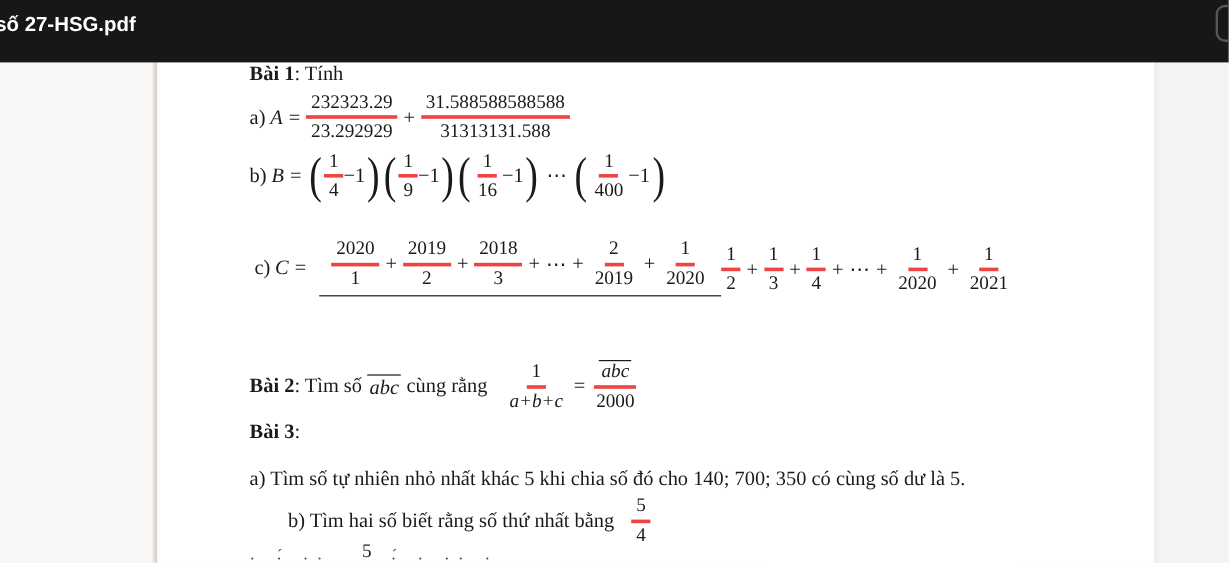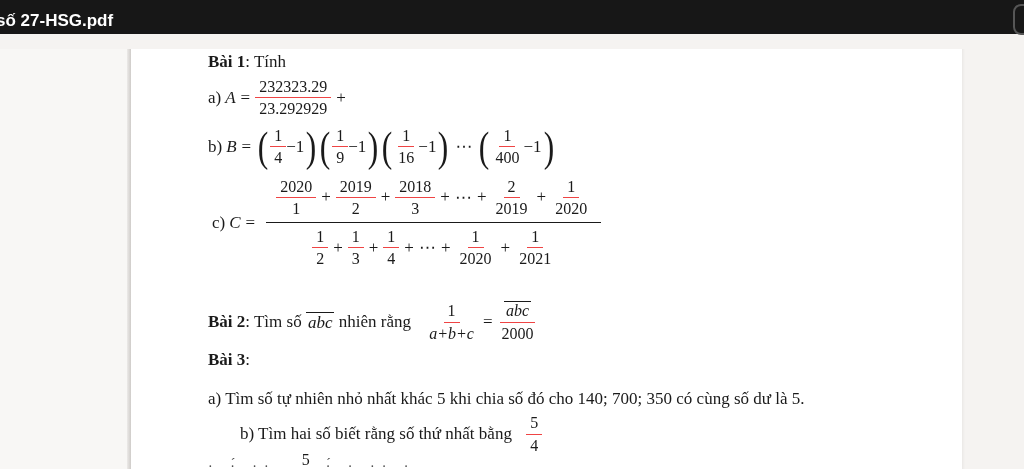--- a/index.html
+++ b/index.html
@@ -5,21 +5,21 @@
   * { margin:0; padding:0; box-sizing:border-box; }
   html,body { width:1024px; height:469px; overflow:hidden; }
   body {
     position:relative;
     background:#f5f3f1;
     font-family:"Liberation Serif","DejaVu Serif",serif;
     color:#1a1a1a;
   }
   
   .topbar {
-    position:absolute; top:0; left:0; width:1024px; height:34px;
+    position:absolute; top:0; left:0; width:1024px; height:52px;
     background:#171717; z-index:5;
   }
   .topbar .filename {
     position:absolute; left:-4px; top:11px;
     font-family:"Liberation Sans","DejaVu Sans",sans-serif;
     font-weight:bold; font-size:17px; color:#ffffff; white-space:nowrap;
   }
   .topbar .edge-button {
     position:absolute; left:1013px; top:4px; width:42px; height:31px;
     border:2px solid #565656; border-radius:8px; background:transparent;
@@ -46,27 +46,27 @@
   .row-bai2 { height:56px; margin-top:22px; }
   .row-bai3h { margin-top:0; }
   .row-bai3a { margin-top:18px; height:22px; display:flex; align-items:center; white-space:pre; }
   .row-bai3b { margin-top:2px; height:44px;margin-left:32px; }
 
   .op  { padding:0 5px; }
   .lbl { padding-right:4px; }
 
   .fr { display:inline-flex; flex-direction:column; align-items:center;
         font-size:16px; line-height:1.2; text-align:center; }
-  .fr .n { border-bottom:1px solid #ef4444; padding:0 4px 1px; }
+  .fr .n { border-bottom:3px solid #ef4444; padding:0 4px 1px; }
   .fr .d { padding:1px 4px 0; }
 
   .paren { font-size:42px; line-height:44px; font-weight:400;
            transform:scaleX(.75); display:inline-block; }
 
-  .bigfrac { display:inline-flex; flex-direction:column; align-items:center; margin-left:6px; }
+  .bigfrac { display:inline-flex; flex-direction:row; align-items:center; margin-left:6px; }
   .bf-num { display:flex; align-items:center; border-bottom:1.2px solid #1a1a1a;
             padding:0 10px 4px; }
   .bf-den { display:flex; align-items:center; padding-top:4px; }
 
   .ol { font-style:italic; display:inline-block; border-top:1px solid #1a1a1a;
         padding:1px 2px 0; line-height:1.05; }
 
   
   .partial { position:absolute; left:77px; top:402px; height:18px; width:400px;
              overflow:hidden; display:flex; align-items:flex-start; }
@@ -96,20 +96,22 @@
     <div class="mathline row-a">
       <span class="lbl">a)</span>
       <span class="it">A</span>
       <span class="op">=</span>
       <span class="fr">
         <span class="n">232323.29</span>
         <span class="d">23.292929</span>
       </span>
       <span class="op">+</span>
       <span class="fr">
+        <span class="n">31.588588588588</span>
+        <span class="d">31313131.588</span>
       </span>
     </div>
 
     <div class="mathline row-b">
       <span class="lbl">b)</span>
       <span class="it">B</span>
       <span class="op">=</span>
 
       <span class="paren">(</span>
       <span class="fr">
@@ -204,21 +206,21 @@
           <span class="op">+</span>
           <span class="fr">
             <span class="n">1</span>
             <span class="d">2021</span>
           </span>
         </span>
       </span>
     </div>
 
     <div class="mathline row-bai2">
-      <b>Bài 2</b><span>: Tìm số </span><span class="ol">abc</span><span> nhiên rằng</span>
+      <b>Bài 2</b><span>: Tìm số </span><span class="ol">abc</span><span> cùng rằng</span>
       <span class="op"> </span>
       <span class="fr">
         <span class="n">1</span>
         <span class="d it">a+b+c</span>
       </span>
       <span class="op">=</span>
       <span class="fr">
         <span class="n"><span class="ol">abc</span></span>
         <span class="d">2000</span>
       </span>

